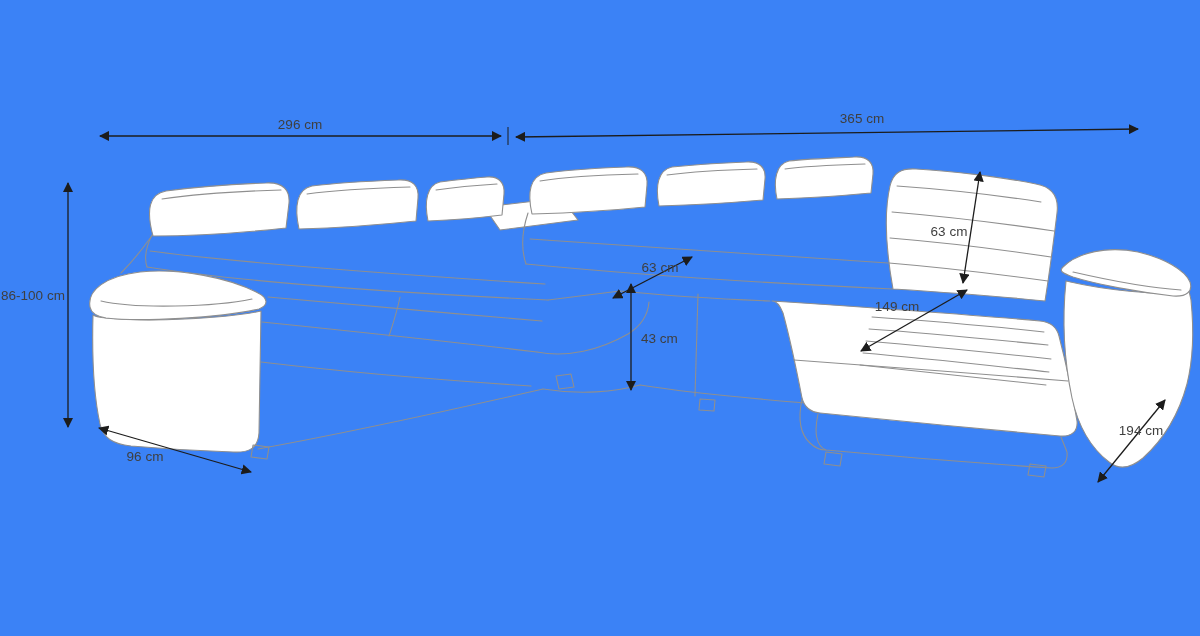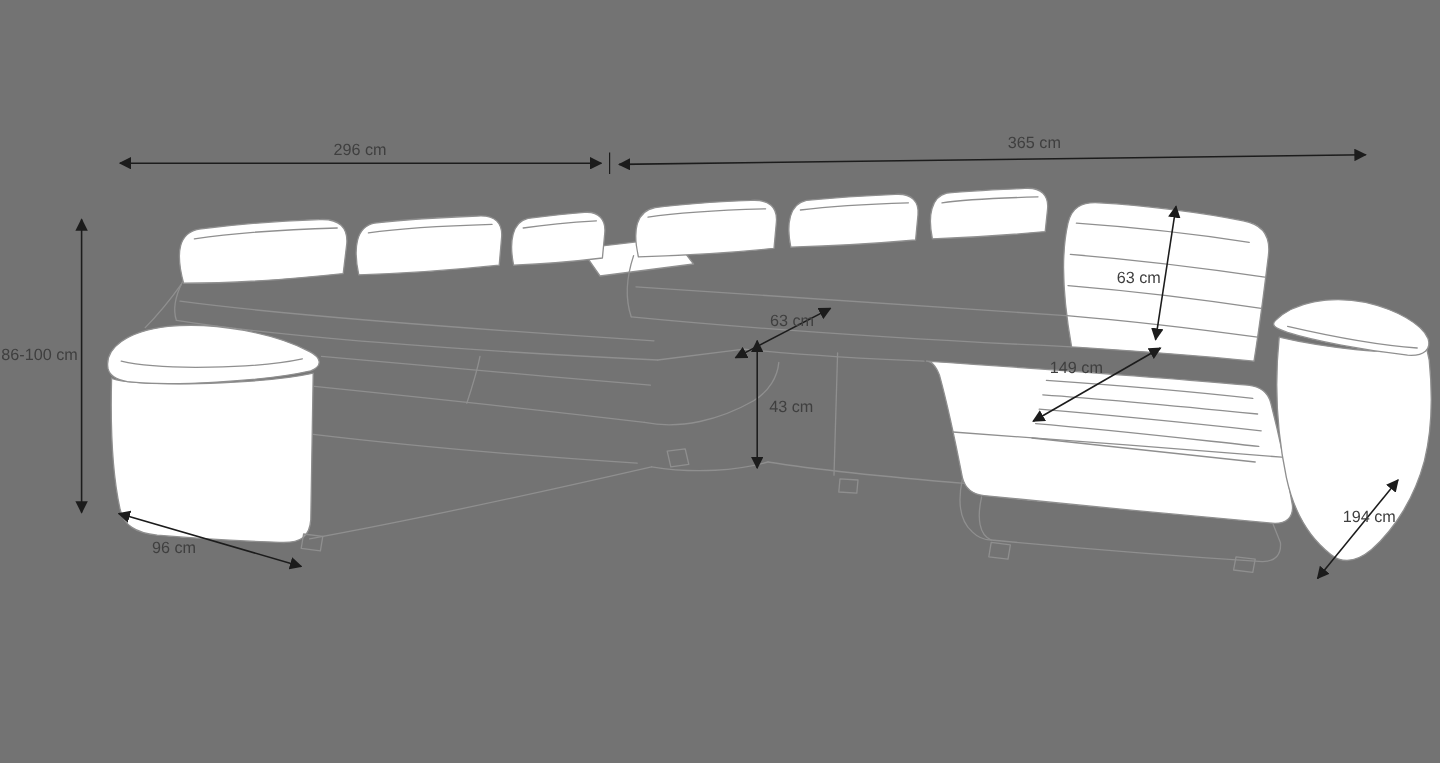--- a/index.html
+++ b/index.html
@@ -1,19 +1,19 @@
 <!DOCTYPE html>
 <html><head>
 <meta charset="utf-8">
 <style>
   html,body{margin:0;padding:0;background:#ffffff;}
   .stage{
     position:relative;
     width:1200px;height:636px;
-    background:#737373;
+    background:#3b82f6;
     overflow:hidden;
     font-family:"Liberation Sans","DejaVu Sans",sans-serif;
   }
   svg{display:block}
   .sofa path{stroke:#8f8f8f;stroke-width:1.1;fill:none;stroke-linecap:round;stroke-linejoin:round;}
   .sofa path.solid{fill:#ffffff;}
   .dims line{stroke:#1c1c1c;stroke-width:1.3;}
   .dims .tick{stroke-width:1;}
   .dims text{fill:#3f3f3f;font-size:13.5px;font-family:"Liberation Sans","DejaVu Sans",sans-serif;}
 </style>

